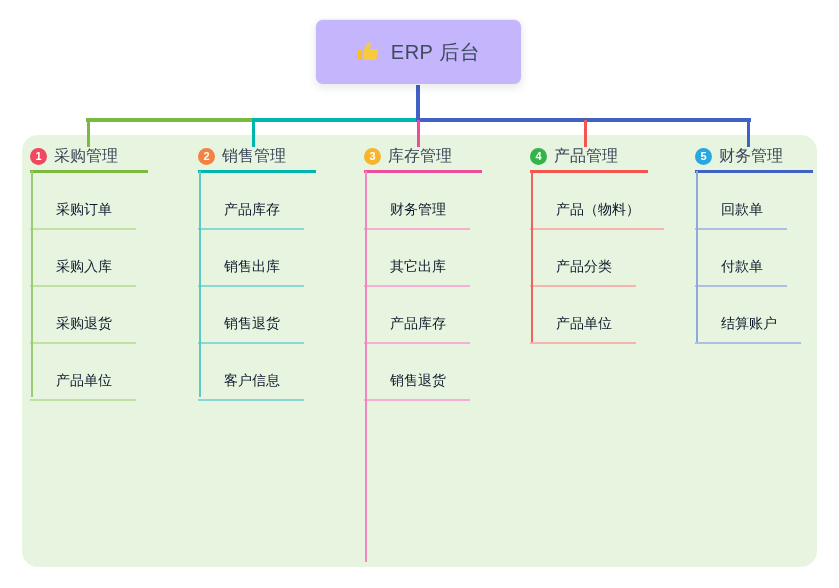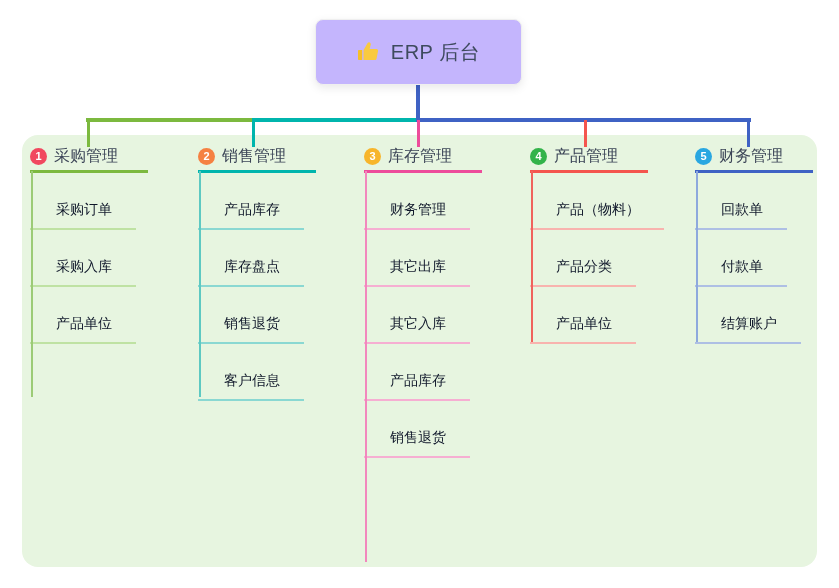--- a/index.html
+++ b/index.html
@@ -94,38 +94,41 @@
   </div>
   <div class="trunk" style="height:226px;"></div>
   <div class="items">
     <div class="item">
         <span class="label">采购订单</span>
       </div>
     <div class="item">
         <span class="label">采购入库</span>
       </div>
     <div class="item">
+        <span class="label">采购退货</span>
+      </div>
+    <div class="item">
         <span class="label">产品单位</span>
       </div>
   </div>
 </div>
 
 <div class="branch" style="left: 198px; --main: #00b5ad; --line: #5ec9c2; --sub: #8ad8d2; --badge: #f58142;">
   <div class="drop" style="left:54px;"></div>
   <div class="branch-title">
     <span class="badge">2</span>
     <span>销售管理</span>
   </div>
   <div class="trunk" style="height:226px;"></div>
   <div class="items">
     <div class="item">
         <span class="label">产品库存</span>
       </div>
     <div class="item">
-        <span class="label">库存盘点</span>
+        <span class="label">销售出库</span>
       </div>
     <div class="item">
         <span class="label">销售退货</span>
       </div>
     <div class="item">
         <span class="label">客户信息</span>
       </div>
   </div>
 </div>
 
@@ -135,23 +138,20 @@
     <span class="badge">3</span>
     <span>库存管理</span>
   </div>
   <div class="trunk" style="height:391px;"></div>
   <div class="items">
     <div class="item">
         <span class="label">财务管理</span>
       </div>
     <div class="item">
         <span class="label">其它出库</span>
-      </div>
-    <div class="item">
-        <span class="label">其它入库</span>
       </div>
     <div class="item">
         <span class="label">产品库存</span>
       </div>
     <div class="item">
         <span class="label">销售退货</span>
       </div>
   </div>
 </div>
 

